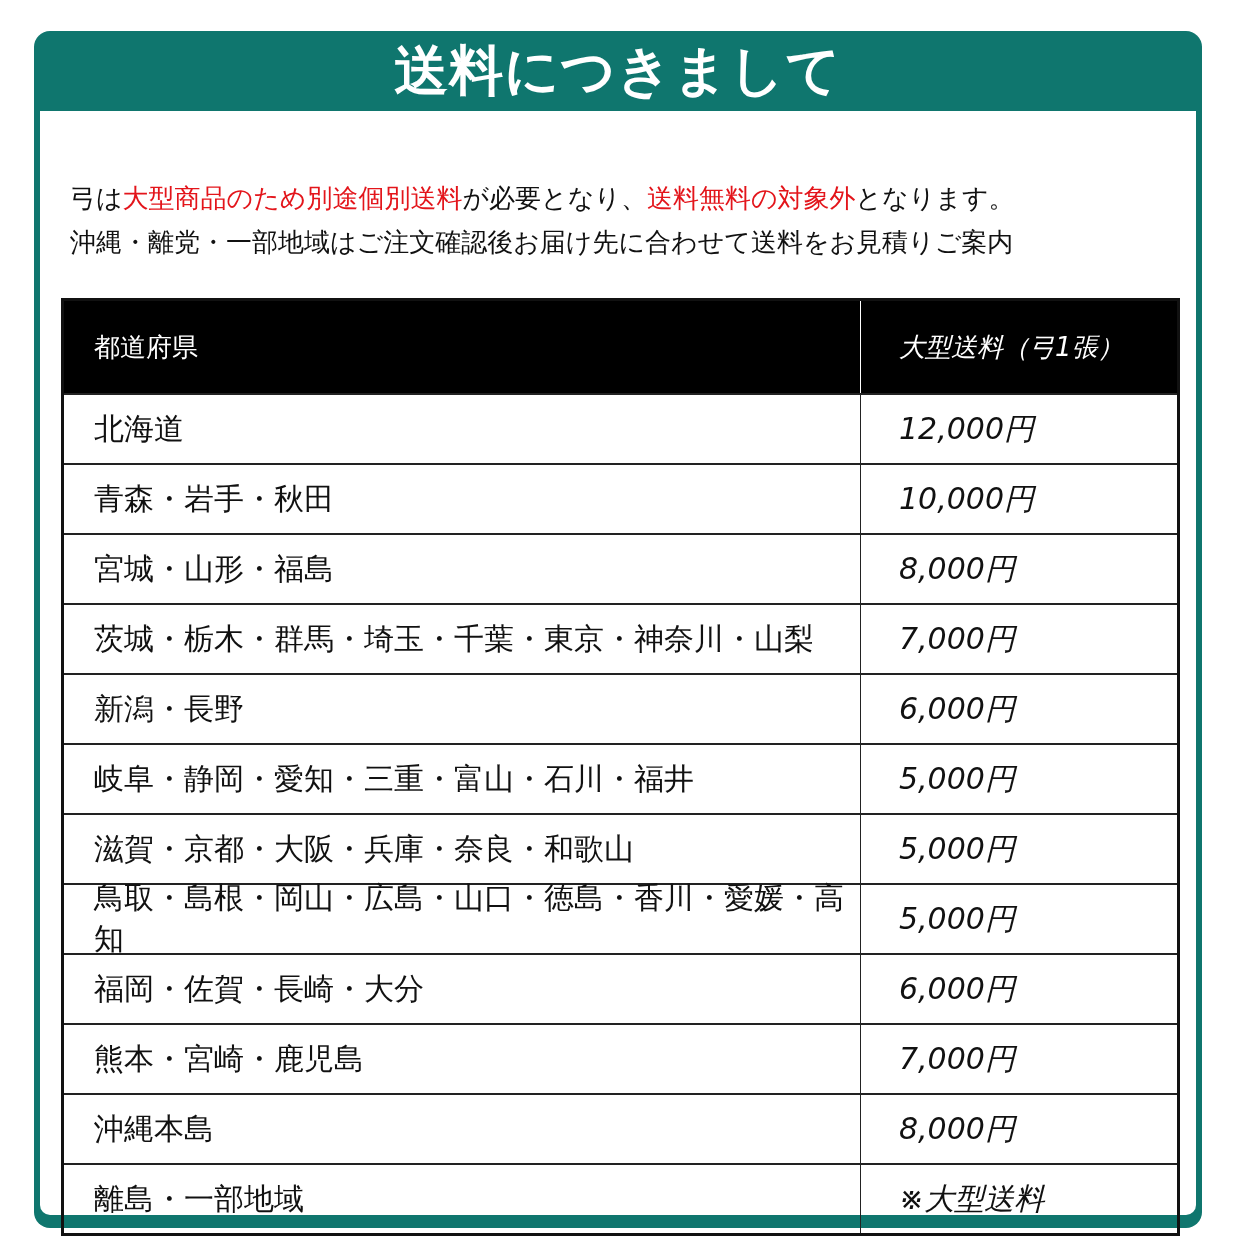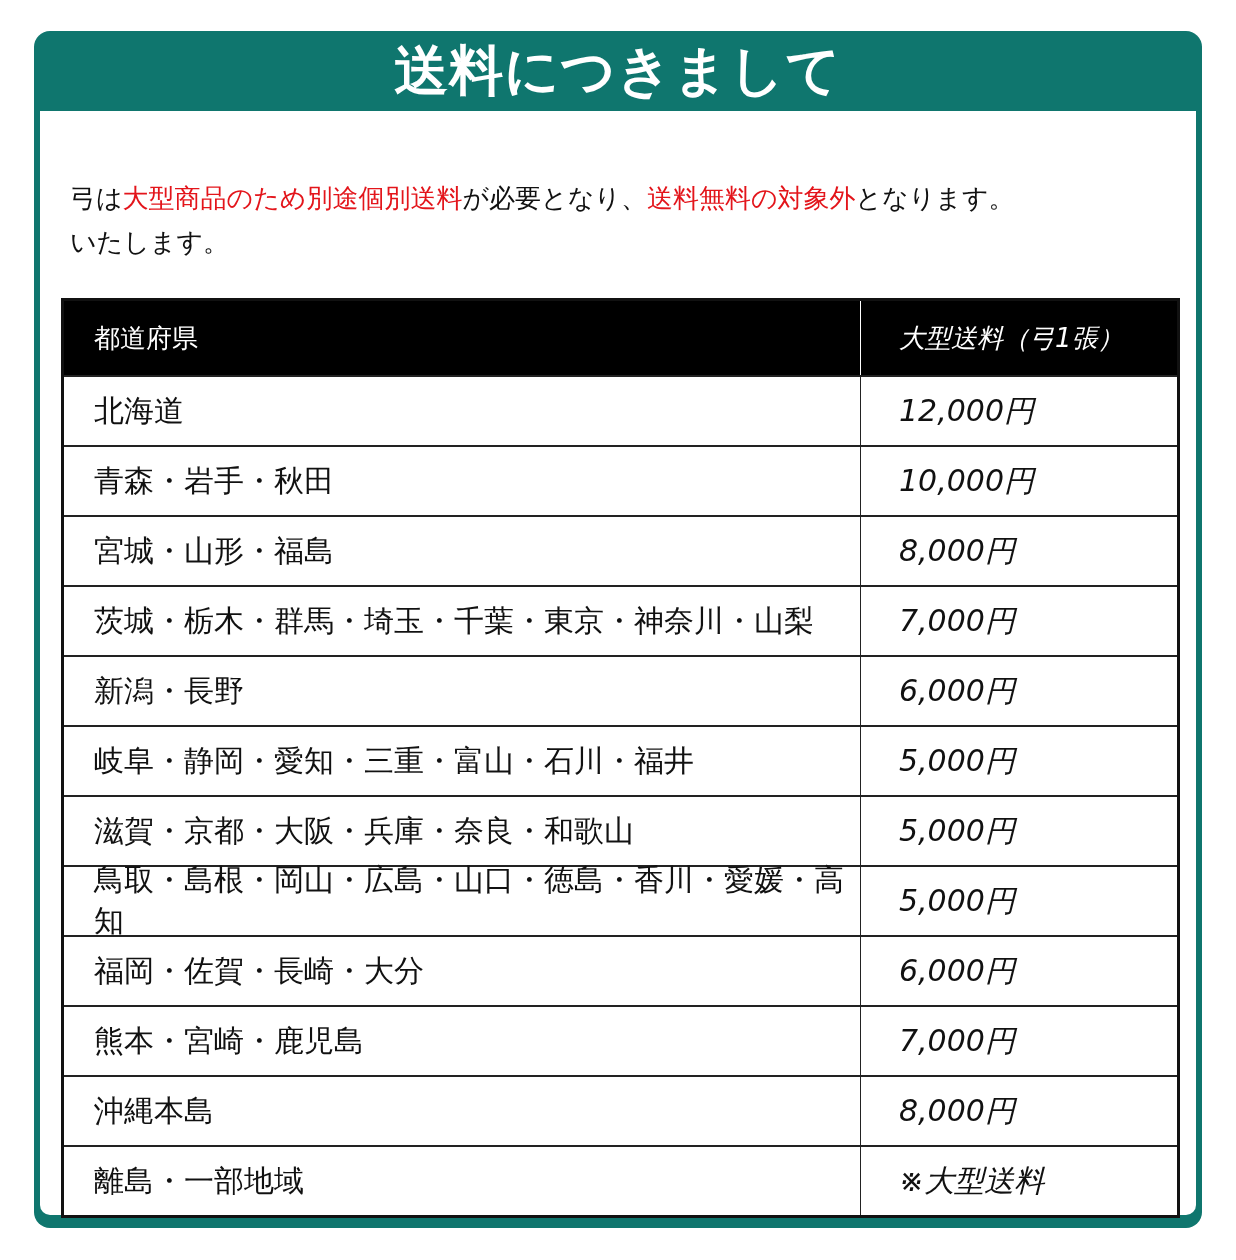--- a/index.html
+++ b/index.html
@@ -11,40 +11,40 @@
                  background: #ffffff; border-radius: 0 0 10px 10px; }
   .title { position: absolute; left: 0; top: 0; width: 1168px; height: 80px;
            display: flex; align-items: center; justify-content: center;
            color: #fff; font-weight: bold; font-size: 54px; letter-spacing: 1px; }
   .intro { position: absolute; left: 70px; top: 152px; width: 1110px;
            font-size: 26px; line-height: 44px; color: #111; font-weight: 500; margin-top: 24px; }
   .intro .hl { color: #e3151b; }
   .table { position: absolute; left: 61px; top: 298px; width: 1113px;
            border: 3px solid #111; border-collapse: collapse; }
   .row { display: flex; height: 68px; border-top: 2px solid #222; }
-  .row.head { height: 74px; background: #000; color: #fff; border-top: none; }
+  .row.head { height: 92px; background: #000; color: #fff; border-top: none; }
   .cell { display: flex; align-items: center; font-size: 30px; }
   .c1 { width: 797px; padding-left: 30px; box-sizing: border-box; border-right: 1.5px solid #222; }
   .c2 { flex: 1; padding-left: 38px; box-sizing: border-box; font-style: italic; }
   .row.head .c1 { border-right: 1.5px solid #fff; }
   .row.head .cell { font-size: 26px; }
 </style>
 </head>
 <body>
 
 <div class="panel">
   <div class="title">送料につきまして</div>
   <div class="panel-inner"></div>
 </div>
 
 <div class="intro">
   <div>
     <span>弓は</span><span class="hl">大型商品のため別途個別送料</span><span>が必要となり、</span><span class="hl">送料無料の対象外</span><span>となります。</span>
   </div>
-  <div>いたします。</div>
+  <div>沖縄・離党・一部地域はご注文確認後お届け先に合わせて送料をお見積りご案内</div>
 </div>
 
 <div class="table">
   <div class="row head">
     <div class="cell c1">都道府県</div>
     <div class="cell c2">大型送料（弓1張）</div>
   </div>
   <div class="row">
     <div class="cell c1">北海道</div>
     <div class="cell c2">12,000円</div>

